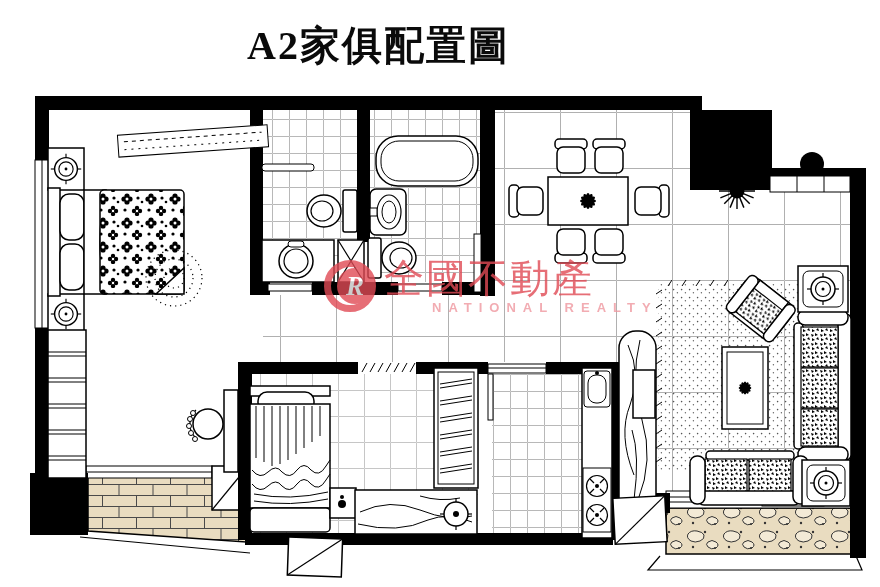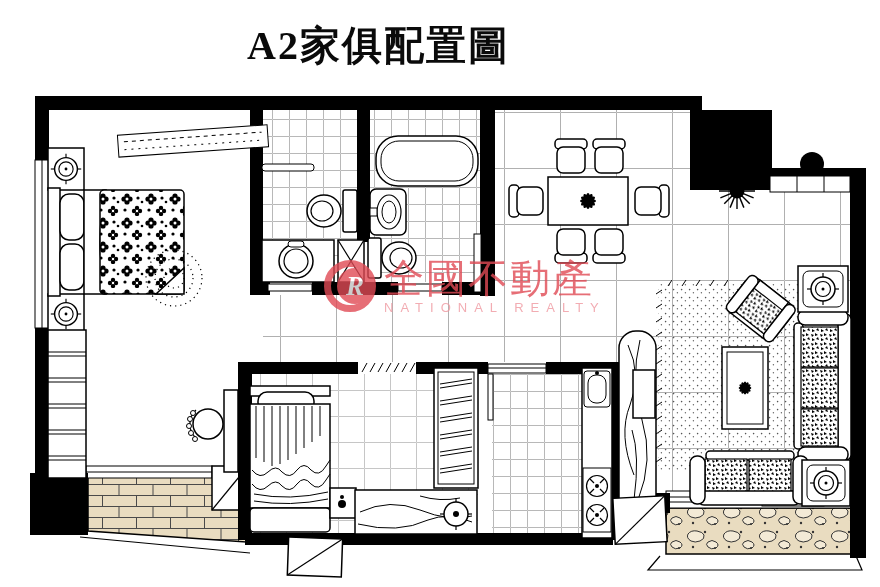--- a/index.html
+++ b/index.html
@@ -14,21 +14,21 @@
   .thin{stroke-width:1;}
   
   #watermark{position:absolute;left:324px;top:256px;width:260px;height:74px;opacity:.8;}
   #wm-logo{position:absolute;left:0;top:4px;width:52px;height:52px;border:7px solid #e04a55;
            border-radius:50%;box-sizing:border-box;}
   #wm-logo-core{position:absolute;left:6px;top:1px;width:36px;height:36px;border-radius:50%;
            background:#e04a55;color:#fff;font-family:"Liberation Serif",serif;font-style:italic;
            font-weight:bold;font-size:27px;line-height:36px;text-align:center;}
   #wm-text{position:absolute;left:60px;top:0;}
   #wm-brand{font-size:40px;font-weight:normal;color:#e04a55;letter-spacing:2px;line-height:44px;white-space:nowrap;}
-  #wm-en{font-size:13px;font-weight:normal;color:#ef98a0;letter-spacing:7px;line-height:16px;white-space:nowrap;}
+  #wm-en{font-size:13px;font-weight:bold;color:#ef98a0;letter-spacing:7px;line-height:16px;white-space:nowrap;margin-left:48px;}
 </style>
 </head>
 <body>
 
 <div id="stage">
 
 <svg id="plan-svg" width="880" height="587" viewBox="0 0 880 587" xmlns="http://www.w3.org/2000/svg">
   <defs>
     <pattern id="tileL" width="56" height="56" patternUnits="userSpaceOnUse">
       <path d="M56 .5H.5V56" fill="none" stroke="#b0b0b0" stroke-width="1"></path>

